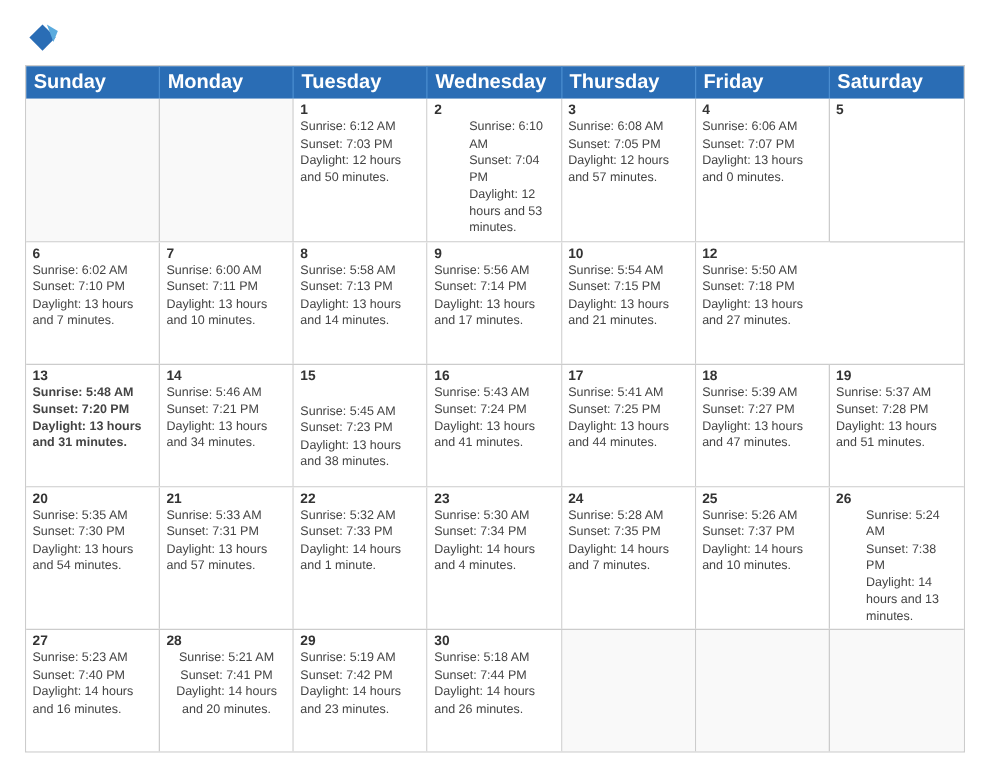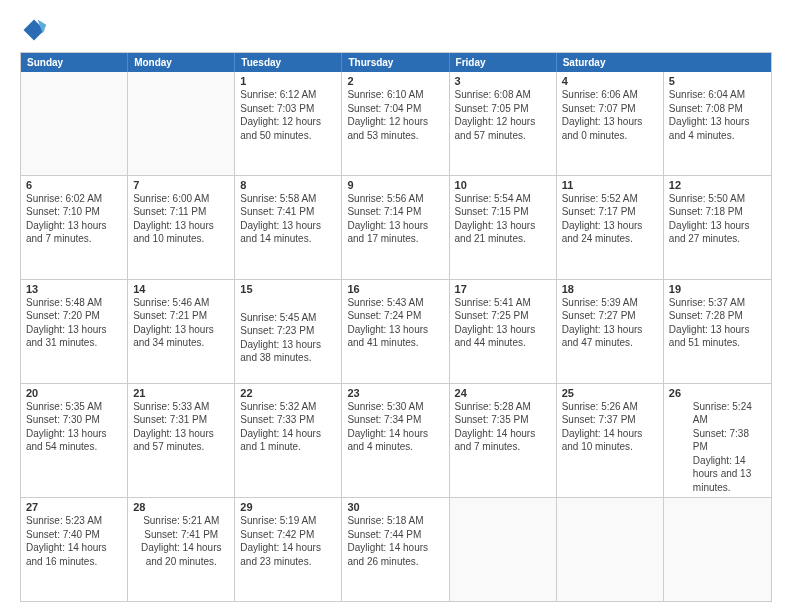--- a/index.html
+++ b/index.html
@@ -57,21 +57,21 @@
       flex-direction: column;
       border: 1px solid #ccc;
     }
     .cal-header-row {
       display: grid;
       grid-template-columns: repeat(7, 1fr);
       background: #2a6db5;
     }
     .cal-header-cell {
       color: #fff;
-      font-size: 10px;
+      font-size: 16px;
       font-weight: bold;
       padding: 4px 6px;
       text-align: left;
       border-right: 1px solid #4a8dd0;
     }
     .cal-header-cell:last-child { border-right: none; }
     .cal-body {
       flex: 1;
       display: flex;
       flex-direction: column;
@@ -125,107 +125,99 @@
       <div class="title-month"></div>
       <div class="title-location"></div>
     </div>
   </div>
 
   <div class="calendar">
     <div class="cal-header-row">
     <div class="cal-header-cell">Sunday</div>
         <div class="cal-header-cell">Monday</div>
         <div class="cal-header-cell">Tuesday</div>
+        <div class="cal-header-cell">Wednesday</div>
         <div class="cal-header-cell">Thursday</div>
         <div class="cal-header-cell">Friday</div>
         <div class="cal-header-cell">Saturday</div>
       </div>
     <div class="cal-body">
     <div class="cal-row">
           <div class="cal-cell empty"></div>
           <div class="cal-cell empty"></div>
           <div class="cal-cell has-data">
             <div class="day-number">1</div>
             <div class="day-info" style="white-space: pre-line;">Sunrise: 6:12 AM
 Sunset: 7:03 PM
 Daylight: 12 hours and 50 minutes.</div>
           </div>
           <div class="cal-cell has-data">
             <div class="day-number">2</div>
-            <div class="day-info" style="white-space: pre-line;">Sunrise: 6:10 AM
+            <div class="day-info" style="white-space: pre-line; margin-left: 28px;">Sunrise: 6:10 AM
 Sunset: 7:04 PM
 Daylight: 12 hours and 53 minutes.</div>
           </div>
           <div class="cal-cell has-data">
             <div class="day-number">3</div>
             <div class="day-info" style="white-space: pre-line;">Sunrise: 6:08 AM
 Sunset: 7:05 PM
 Daylight: 12 hours and 57 minutes.</div>
           </div>
           <div class="cal-cell has-data">
             <div class="day-number">4</div>
             <div class="day-info" style="white-space: pre-line;">Sunrise: 6:06 AM
 Sunset: 7:07 PM
 Daylight: 13 hours and 0 minutes.</div>
           </div>
           <div class="cal-cell has-data">
             <div class="day-number">5</div>
-            <div class="day-info" style="white-space: pre-line;">Sunrise: 6:04 AM
-Sunset: 7:08 PM
-Daylight: 13 hours and 4 minutes.</div>
           </div>
         </div>
         <div class="cal-row">
           <div class="cal-cell has-data">
             <div class="day-number">6</div>
             <div class="day-info" style="white-space: pre-line;">Sunrise: 6:02 AM
 Sunset: 7:10 PM
 Daylight: 13 hours and 7 minutes.</div>
           </div>
           <div class="cal-cell has-data">
             <div class="day-number">7</div>
             <div class="day-info" style="white-space: pre-line;">Sunrise: 6:00 AM
 Sunset: 7:11 PM
 Daylight: 13 hours and 10 minutes.</div>
           </div>
           <div class="cal-cell has-data">
             <div class="day-number">8</div>
             <div class="day-info" style="white-space: pre-line;">Sunrise: 5:58 AM
-Sunset: 7:41 PM
+Sunset: 7:13 PM
 Daylight: 13 hours and 14 minutes.</div>
           </div>
           <div class="cal-cell has-data">
             <div class="day-number">9</div>
             <div class="day-info" style="white-space: pre-line;">Sunrise: 5:56 AM
 Sunset: 7:14 PM
 Daylight: 13 hours and 17 minutes.</div>
           </div>
           <div class="cal-cell has-data">
             <div class="day-number">10</div>
             <div class="day-info" style="white-space: pre-line;">Sunrise: 5:54 AM
 Sunset: 7:15 PM
 Daylight: 13 hours and 21 minutes.</div>
           </div>
           <div class="cal-cell has-data">
-            <div class="day-number">11</div>
-            <div class="day-info" style="white-space: pre-line;">Sunrise: 5:52 AM
-Sunset: 7:17 PM
-Daylight: 13 hours and 24 minutes.</div>
-          </div>
-          <div class="cal-cell has-data">
             <div class="day-number">12</div>
             <div class="day-info" style="white-space: pre-line;">Sunrise: 5:50 AM
 Sunset: 7:18 PM
 Daylight: 13 hours and 27 minutes.</div>
           </div>
         </div>
         <div class="cal-row">
           <div class="cal-cell has-data">
             <div class="day-number">13</div>
-            <div class="day-info" style="white-space: pre-line;">Sunrise: 5:48 AM
+            <div class="day-info" style="white-space: pre-line; font-weight: bold;">Sunrise: 5:48 AM
 Sunset: 7:20 PM
 Daylight: 13 hours and 31 minutes.</div>
           </div>
           <div class="cal-cell has-data">
             <div class="day-number">14</div>
             <div class="day-info" style="white-space: pre-line;">Sunrise: 5:46 AM
 Sunset: 7:21 PM
 Daylight: 13 hours and 34 minutes.</div>
           </div>
           <div class="cal-cell has-data">

